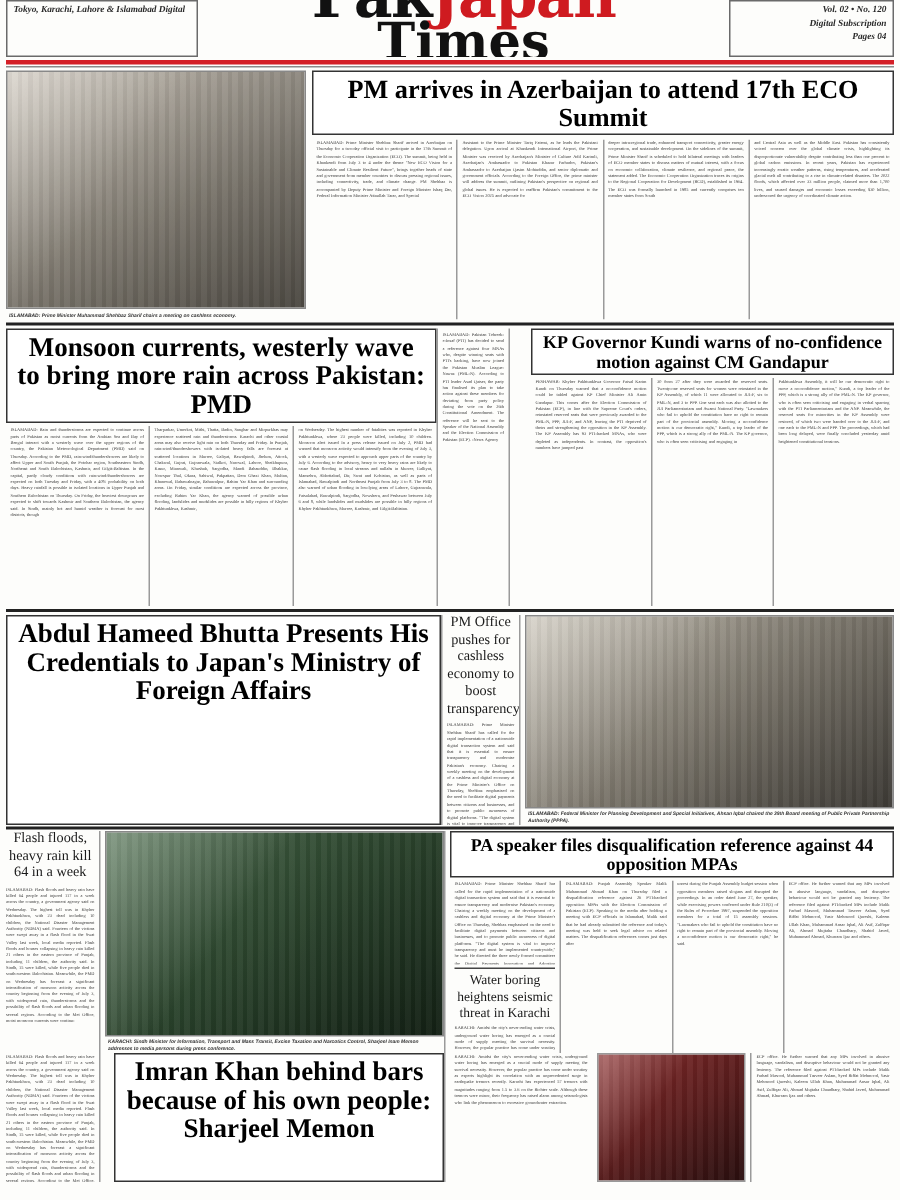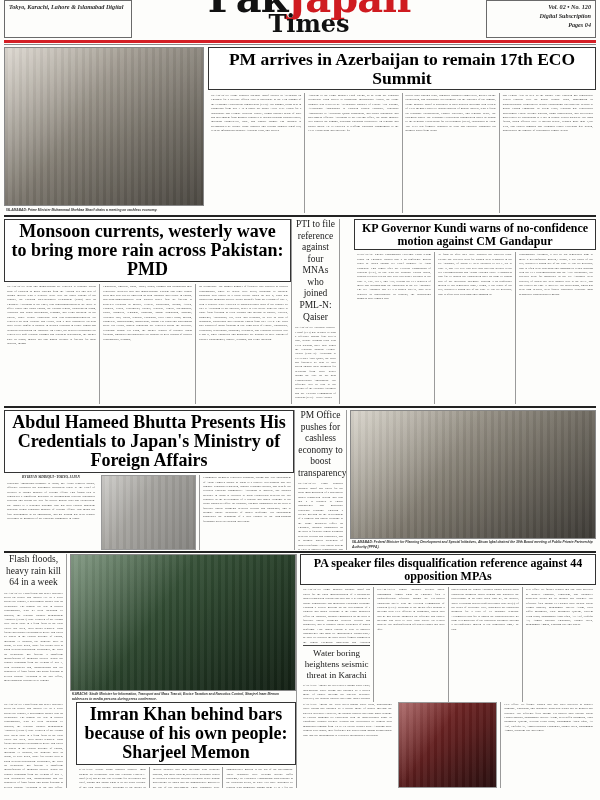--- a/index.html
+++ b/index.html
@@ -29,21 +29,21 @@
   }
   .mh-pak-japan {
     font-family:"DejaVu Serif", serif; font-weight:bold;
     font-size:40px; line-height:0.72; letter-spacing:-1px;
     margin-top:-16px; white-space:nowrap;
   }
   .mh-pak { color:#111; }
   .mh-japan { color:#cf1b20; }
   .mh-times {
     font-family:"DejaVu Serif", serif; font-weight:bold;
-    font-size:24px; line-height:0.85; color:#111; letter-spacing:0px;
+    font-size:34px; line-height:0.85; color:#111; letter-spacing:0px;
     margin-top:1px;
   }
   .redrule { height:3px; background:#d41f26; margin:2px 4px 0 4px; }
   .greyrule { height:1px; background:#8a8a8a; margin:1px 4px 2px 4px; }
 
   
   .hl-box { border:1px solid #333; padding:2px 5px; text-align:center; background:#fff; }
   .hl { font-family:"Liberation Serif", serif; font-weight:bold; color:#000; line-height:1.06; }
   .hl-xl { font-size:17.5px; }
   .hl-lg { font-size:18px; }
@@ -109,21 +109,21 @@
 
   <div class="row" style="padding:0 4px; height:166px;">
 
     <div style="width:200px; display:flex; flex-direction:column;">
       <div class="photo p-room" style="flex:1; border:1px solid #888;"></div>
       <div class="caption">ISLAMABAD: Prime Minister Muhammad Shehbaz Sharif chairs a meeting on cashless economy.</div>
     </div>
 
     <div style="flex:1; margin-left:4px; display:flex; flex-direction:column;">
       <div class="hl-box" style="margin-bottom:3px;">
-        <div class="hl hl-xl">PM arrives in Azerbaijan to remain 17th ECO Summit</div>
+        <div class="hl hl-xl">PM arrives in Azerbaijan to attend 17th ECO Summit</div>
       </div>
       <div class="row" style="flex:1; overflow:hidden;">
         <div class="body-col blk" style="flex:1;">ISLAMABAD: Prime Minister Shehbaz Sharif arrived in Azerbaijan on Thursday for a two-day official visit to participate in the 17th Summit of the Economic Cooperation Organization (ECO). The summit, being held in Khankendi from July 3 to 4 under the theme "New ECO Vision for a Sustainable and Climate Resilient Future", brings together heads of state and government from member countries to discuss pressing regional issues, including connectivity, trade, and climate change. PM Shehbaz is accompanied by Deputy Prime Minister and Foreign Minister Ishaq Dar, Federal Information Minister Attaullah Tarar, and Special</div>
         <div class="body-col blk col-divider" style="flex:1;">Assistant to the Prime Minister Tariq Fatemi, as he leads the Pakistani delegation. Upon arrival at Khankendi International Airport, the Prime Minister was received by Azerbaijan's Minister of Culture Adil Karimli, Azerbaijan's Ambassador to Pakistan Khazar Farhadov, Pakistan's Ambassador to Azerbaijan Qasim Mohiuddin, and senior diplomatic and government officials. According to the Foreign Office, the prime minister will address the summit, outlining Pakistan's perspective on regional and global issues. He is expected to reaffirm Pakistan's commitment to the ECO Vision 2025 and advocate for</div>
         <div class="body-col blk col-divider" style="flex:1;">deeper intra-regional trade, enhanced transport connectivity, greater energy cooperation, and sustainable development. On the sidelines of the summit, Prime Minister Sharif is scheduled to hold bilateral meetings with leaders of ECO member states to discuss matters of mutual interest, with a focus on economic collaboration, climate resilience, and regional peace, the statement added. The Economic Cooperation Organization traces its origins to the Regional Cooperation for Development (RCD), established in 1964. The ECO was formally launched in 1985 and currently comprises ten member states from South</div>
         <div class="body-col blk col-divider" style="flex:1;">and Central Asia as well as the Middle East. Pakistan has consistently voiced concern over the global climate crisis, highlighting its disproportionate vulnerability despite contributing less than one percent to global carbon emissions. In recent years, Pakistan has experienced increasingly erratic weather patterns, rising temperatures, and accelerated glacial melt all contributing to a rise in climate-related disasters. The 2022 floods, which affected over 33 million people, claimed more than 1,700 lives, and caused damages and economic losses exceeding $30 billion, underscored the urgency of coordinated climate action.</div>
       </div>
     </div>
   </div>
 
@@ -136,41 +136,40 @@
         <div class="hl hl-lg">Monsoon currents, westerly wave to bring more rain across Pakistan: PMD</div>
       </div>
       <div class="row" style="flex:1; overflow:hidden; margin-top:2px;">
         <div class="body-col blk" style="flex:1;">ISLAMABAD: Rain and thunderstorms are expected to continue across parts of Pakistan as moist currents from the Arabian Sea and Bay of Bengal interact with a westerly wave over the upper regions of the country, the Pakistan Meteorological Department (PMD) said on Thursday. According to the PMD, rain-wind/thundershowers are likely to affect Upper and South Punjab, the Potohar region, Southeastern Sindh, Northeast and South Balochistan, Kashmir, and Gilgit-Baltistan. In the capital, partly cloudy conditions with rain-wind/thundershowers are expected on both Tuesday and Friday, with a 40% probability on both days. Heavy rainfall is possible in isolated locations in Upper Punjab and Southern Balochistan on Thursday. On Friday, the heaviest downpours are expected to shift towards Kashmir and Southern Balochistan, the agency said. In Sindh, mainly hot and humid weather is forecast for most districts, though</div>
         <div class="body-col blk col-divider" style="flex:1;">Tharparkar, Umerkot, Mithi, Thatta, Badin, Sanghar and Mirpurkhas may experience scattered rain and thunderstorms. Karachi and other coastal areas may also receive light rain on both Thursday and Friday. In Punjab, rain-wind/thundershowers with isolated heavy falls are forecast at scattered locations in Murree, Galiyat, Rawalpindi, Jhelum, Attock, Chakwal, Gujrat, Gujranwala, Sialkot, Narowal, Lahore, Sheikhupura, Kasur, Mianwali, Khushab, Sargodha, Mandi Bahauddin, Bhakkar, Nowspur Thal, Okara, Sahiwal, Pakpattan, Dera Ghazi Khan, Multan, Khanewal, Bahawalnagar, Bahawalpur, Rahim Yar Khan and surrounding areas. On Friday, similar conditions are expected across the province, excluding Rahim Yar Khan, the agency warned of possible urban flooding, landslides and mudslides are possible in hilly regions of Khyber Pakhtunkhwa, Kashmir,</div>
         <div class="body-col blk col-divider" style="flex:1;">on Wednesday. The highest number of fatalities was reported in Khyber Pakhtunkhwa, where 23 people were killed, including 10 children. Monsoon alert issued In a press release issued on July 2, PMD had warned that monsoon activity would intensify from the evening of July 3, with a westerly wave expected to approach upper parts of the country by July 6. According to the advisory, heavy to very heavy rains are likely to cause flash flooding in local streams and nullahs in Murree, Galliyat, Mansehra, Abbottabad, Dir, Swat and Kohistan, as well as parts of Islamabad, Rawalpindi and Northeast Punjab from July 3 to 8. The PMD also warned of urban flooding in low-lying areas of Lahore, Gujranwala, Faisalabad, Rawalpindi, Sargodha, Nowshera, and Peshawar between July 6 and 8, while landslides and mudslides are possible in hilly regions of Khyber Pakhtunkhwa, Murree, Kashmir, and Gilgit-Baltistan.</div>
       </div>
     </div>
 
     <div class="col-divider" style="width:48px; display:flex; flex-direction:column; padding:0 3px;">
-      <div class="hl-plain">PTI to file reference against four MNAs who joined PML-N: Qaiser</div>
       <div class="body-col" style="flex:1; margin-top:2px;">ISLAMABAD: Pakistan Tehreek-e-Insaf (PTI) has decided to send a reference against four MNAs who, despite winning seats with PTI's backing, have now joined the Pakistan Muslim League-Nawaz (PML-N). According to PTI leader Asad Qaiser, the party has finalised its plan to take action against these members for deviating from party policy during the vote on the 26th Constitutional Amendment. The reference will be sent to the Speaker of the National Assembly and the Election Commission of Pakistan (ECP). -News Agency</div>
     </div>
 
     <div class="col-divider" style="flex:1; display:flex; flex-direction:column; padding-left:14px;">
       <div class="hl-box">
         <div class="hl hl-md">KP Governor Kundi warns of no-confidence motion against CM Gandapur</div>
       </div>
       <div class="row" style="flex:1; overflow:hidden; margin-top:2px;">
         <div class="body-col blk" style="flex:1;">PESHAWAR: Khyber Pakhtunkhwa Governor Faisal Karim Kundi on Thursday warned that a no-confidence motion could be tabled against KP Chief Minister Ali Amin Gandapur. This comes after the Election Commission of Pakistan (ECP), in line with the Supreme Court's orders, reinstated reserved seats that were previously awarded to the PML-N, PPP, JUI-F, and ANP, leaving the PTI deprived of theirs and strengthening the opposition in the KP Assembly. The KP Assembly has 93 PTI-backed MNAs, who were depleted as independents. In contrast, the opposition's numbers have jumped past</div>
         <div class="body-col blk col-divider" style="flex:1;">30 from 27 after they were awarded the reserved seats. Twenty-one reserved seats for women were reinstated in the KP Assembly, of which 11 were allocated to JUI-F, six to PML-N, and 3 to PPP. One seat each was also allotted to the JUI Parliamentarians and Awami National Party. "Lawmakers who fail to uphold the constitution have no right to remain part of the provincial assembly. Moving a no-confidence motion is our democratic right," Kundi, a top leader of the PPP, which is a strong ally of the PML-N. The KP governor, who is often seen criticising and engaging in</div>
         <div class="body-col blk col-divider" style="flex:1;">Pakhtunkhwa Assembly, it will be our democratic right to move a no-confidence motion," Kundi, a top leader of the PPP, which is a strong ally of the PML-N. The KP governor, who is often seen criticising and engaging in verbal sparring with the PTI Parliamentarians and the ANP. Meanwhile, the reserved seats for minorities in the KP Assembly were restored, of which two were handed over to the JUI-F, and one each to the PML-N and PPP. The proceedings, which had been long delayed, were finally concluded yesterday amid heightened constitutional tensions.</div>
       </div>
     </div>
   </div>
 
   <div class="rule-thick" style="margin:2px 4px;"></div>
 
   <div class="row" style="padding:0 4px; height:140px;">
 
-    <div style="width:290px; display:flex; flex-direction:column;">
+    <div style="width:290px; display:flex; flex-direction:row;">
       <div class="hl-box">
         <div class="hl hl-lg">Abdul Hameed Bhutta Presents His Credentials to Japan's Ministry of Foreign Affairs</div>
       </div>
       <div class="row" style="flex:1; overflow:hidden; margin-top:2px;">
         <div style="flex:1; padding:0 3px; display:flex; flex-direction:column;">
           <div class="byline">BY IRFAN SIDDIQUI - TOKYO, JAPAN</div>
           <div class="body-col" style="flex:1; margin-top:1px;">Pakistan's Ambassador-designate to Japan, Mr. Abdul Hameed Bhutta, officially presented his diplomatic credentials today to the Chief of Protocol at Japan's Ministry of Foreign Affairs. This formal step is considered a significant milestone in strengthening bilateral diplomatic relations and paving the way for deeper mutual trust and cooperation. Mr. Bhutta is a seasoned diplomat who has held various important positions within Pakistan's Ministry of Foreign Affairs. This marks his first appointment as an ambassador, and his posting has been warmly welcomed by members of the Pakistani community in Japan.</div>
         </div>
         <div class="photo p-grey col-divider" style="width:95px; margin:0 3px; border:1px solid #999;"></div>
         <div class="body-col col-divider" style="flex:1; padding:0 3px;">Community members expressed optimism, stating that "the appointment of Abdul Hameed Bhutta in Japan is a positive development that will enhance Pakistan's reputation, support economic growth, and benefit the overseas Pakistani community." According to analysts, Mr. Bhutta's presence in Japan is expected to boost cooperation between the two countries in the development of a cultural and digital economy at the Prime Minister's Office on Thursday, Shehbaz emphasised on the need to facilitate digital payments between citizens and businesses, and to promote public awareness of digital platforms. His appointment symbolises the beginning of a new chapter in the long-standing friendship between Pakistan and Japan.</div>
@@ -217,21 +216,21 @@
         <div class="body-col col-divider" style="flex:1; padding:0 3px;">unrest during the Punjab Assembly budget session when opposition members raised slogans and disrupted the proceedings. In an order dated June 27, the speaker, while exercising powers conferred under Rule 210(3) of the Rules of Procedure 1997, suspended the opposition members for a total of 15 assembly sessions. "Lawmakers who fail to uphold the constitution have no right to remain part of the provincial assembly. Moving a no-confidence motion is our democratic right," he said.</div>
         <div class="body-col col-divider" style="flex:1; padding:0 3px;">ECP office. He further warned that any MPs involved in abusive language, vandalism, and disruptive behaviour would not be granted any leniency. The reference filed against PTI-backed MPs include Malik Farhad Masood, Muhammad Tasveer Aslam, Syed Riffat Mehmood, Yasir Mehmood Qureshi, Kaleem Ullah Khan, Muhammad Ansar Iqbal, Ali Asif, Zulfiqar Ali, Ahmad Mujtaba Chaudhary, Shahid Javed, Muhammad Ahmad, Khurram Ijaz and others.</div>
       </div>
     </div>
   </div>
 
   <div class="row" style="padding:0 4px; height:86px;">
 
     <div class="body-col" style="width:62px; padding-right:3px;">ISLAMABAD: Flash floods and heavy rain have killed 64 people and injured 117 in a week across the country, a government agency said on Wednesday. The highest toll was in Khyber Pakhtunkhwa, with 23 dead including 10 children, the National Disaster Management Authority (NDMA) said. Fourteen of the victims were swept away in a flash flood in the Swat Valley last week, local media reported. Flash floods and houses collapsing in heavy rain killed 21 others in the eastern province of Punjab, including 11 children, the authority said. In Sindh, 15 were killed, while five people died in south-western Balochistan. Meanwhile, the PMD on Wednesday has forecast a significant intensification of monsoon activity across the country beginning from the evening of July 3, with widespread rain, thunderstorms and the possibility of flash floods and urban flooding in several regions. According to the Met Office, moist monsoon currents were continu-</div>
 
-    <div class="col-divider" style="width:230px; display:flex; flex-direction:column; padding-left:9px;">
+    <div class="col-divider" style="width:230px; display:flex; padding-left:9px;">
       <div class="hl-box">
         <div class="hl hl-lg">Imran Khan behind bars because of his own people: Sharjeel Memon</div>
       </div>
       <div class="row" style="flex:1; overflow:hidden; margin-top:2px;">
         <div class="body-col" style="flex:1; padding:0 3px;">KARACHI: Senior Sindh Minister Sharjeel Inam Memon on Wednesday said that Pakistan Tehreek-e-Insaf (PTI) has no one else to blame for its troubles but itself, adding that Imran Khan is in jail today because of his own party people. Speaking to the media in Karachi, the minister said the PTI leadership's own decisions had led to the party's current political isolation.</div>
         <div class="body-col col-divider" style="flex:1; padding:0 3px;">Interior Minister had held meetings with religious scholars, and more than 49,000 police personnel would be deployed across the province to ensure peace during processions. He added that the administrative matters is the job of the government. These rickshaws were creating serious traffic problems, he explained. Highlighting achievements in the education sector, he said: "We have</div>
         <div class="body-col col-divider" style="flex:1; padding:0 3px;">administrative matters is the job of the government. These rickshaws were creating serious traffic problems," he explained. Highlighting achievements in the education sector, he said: "We have appointed 57 trainers with magistrate among them 13 to 3 for the Rickshaws scale. Although these tremors were minor, their frequency</div>
       </div>
     </div>
 

